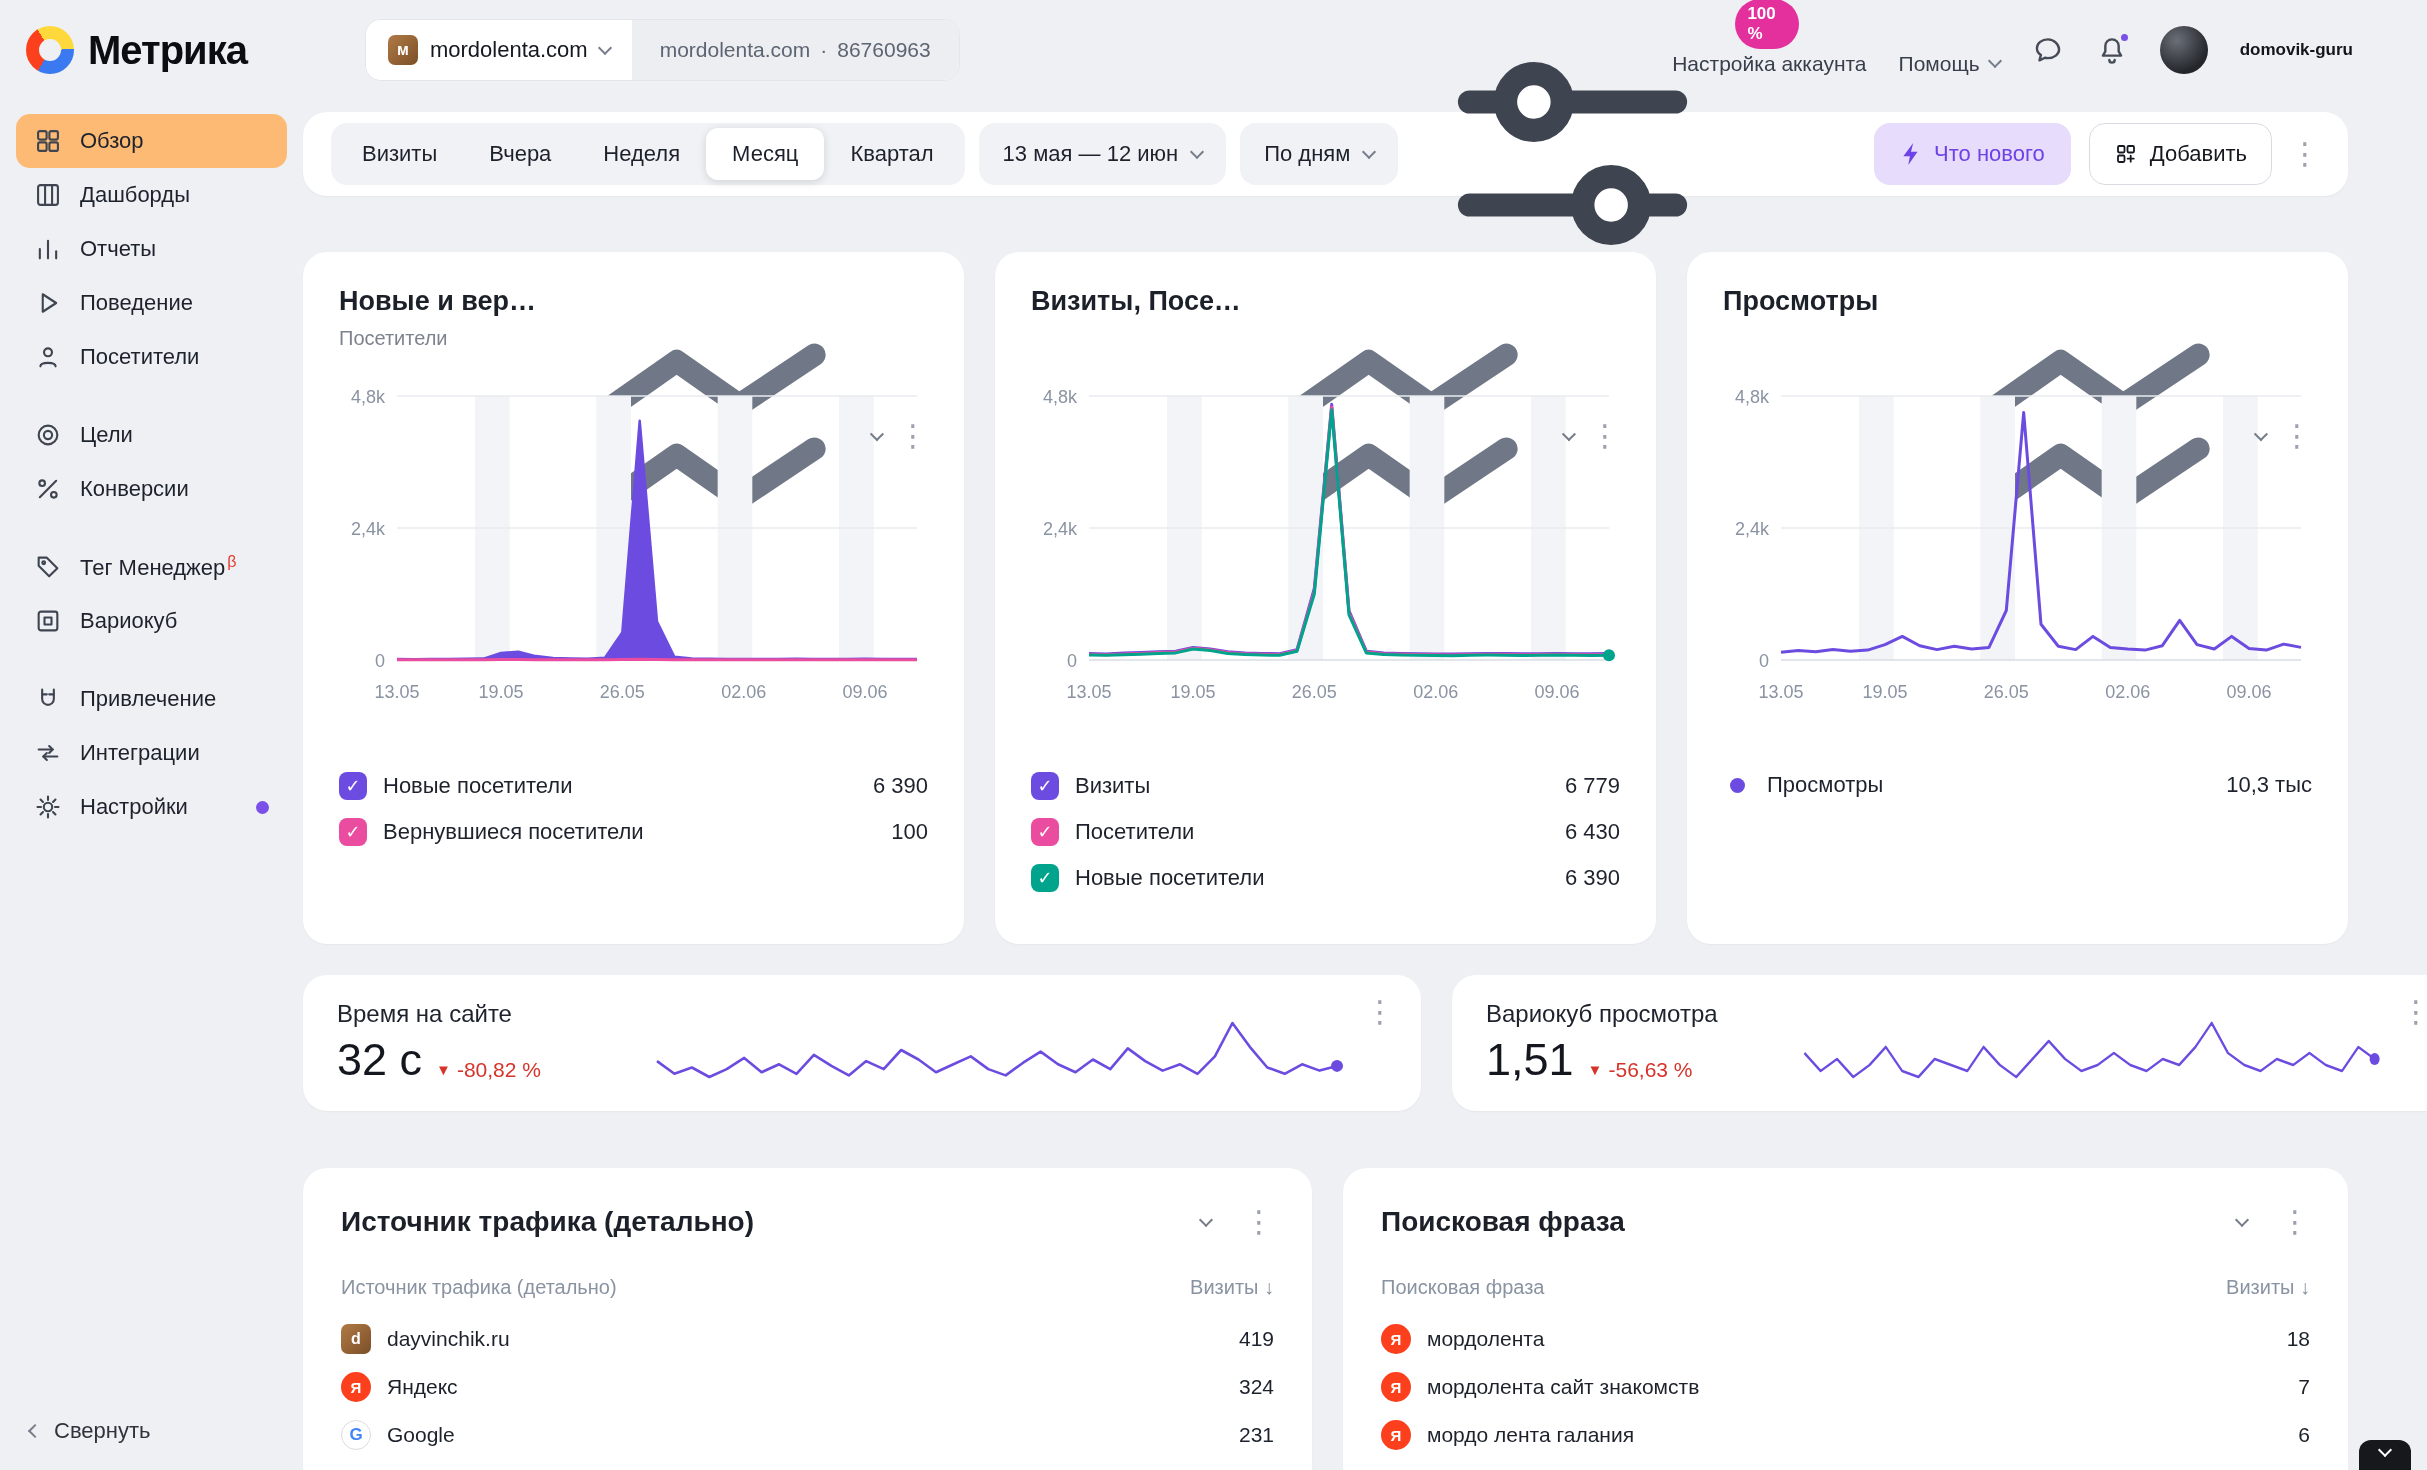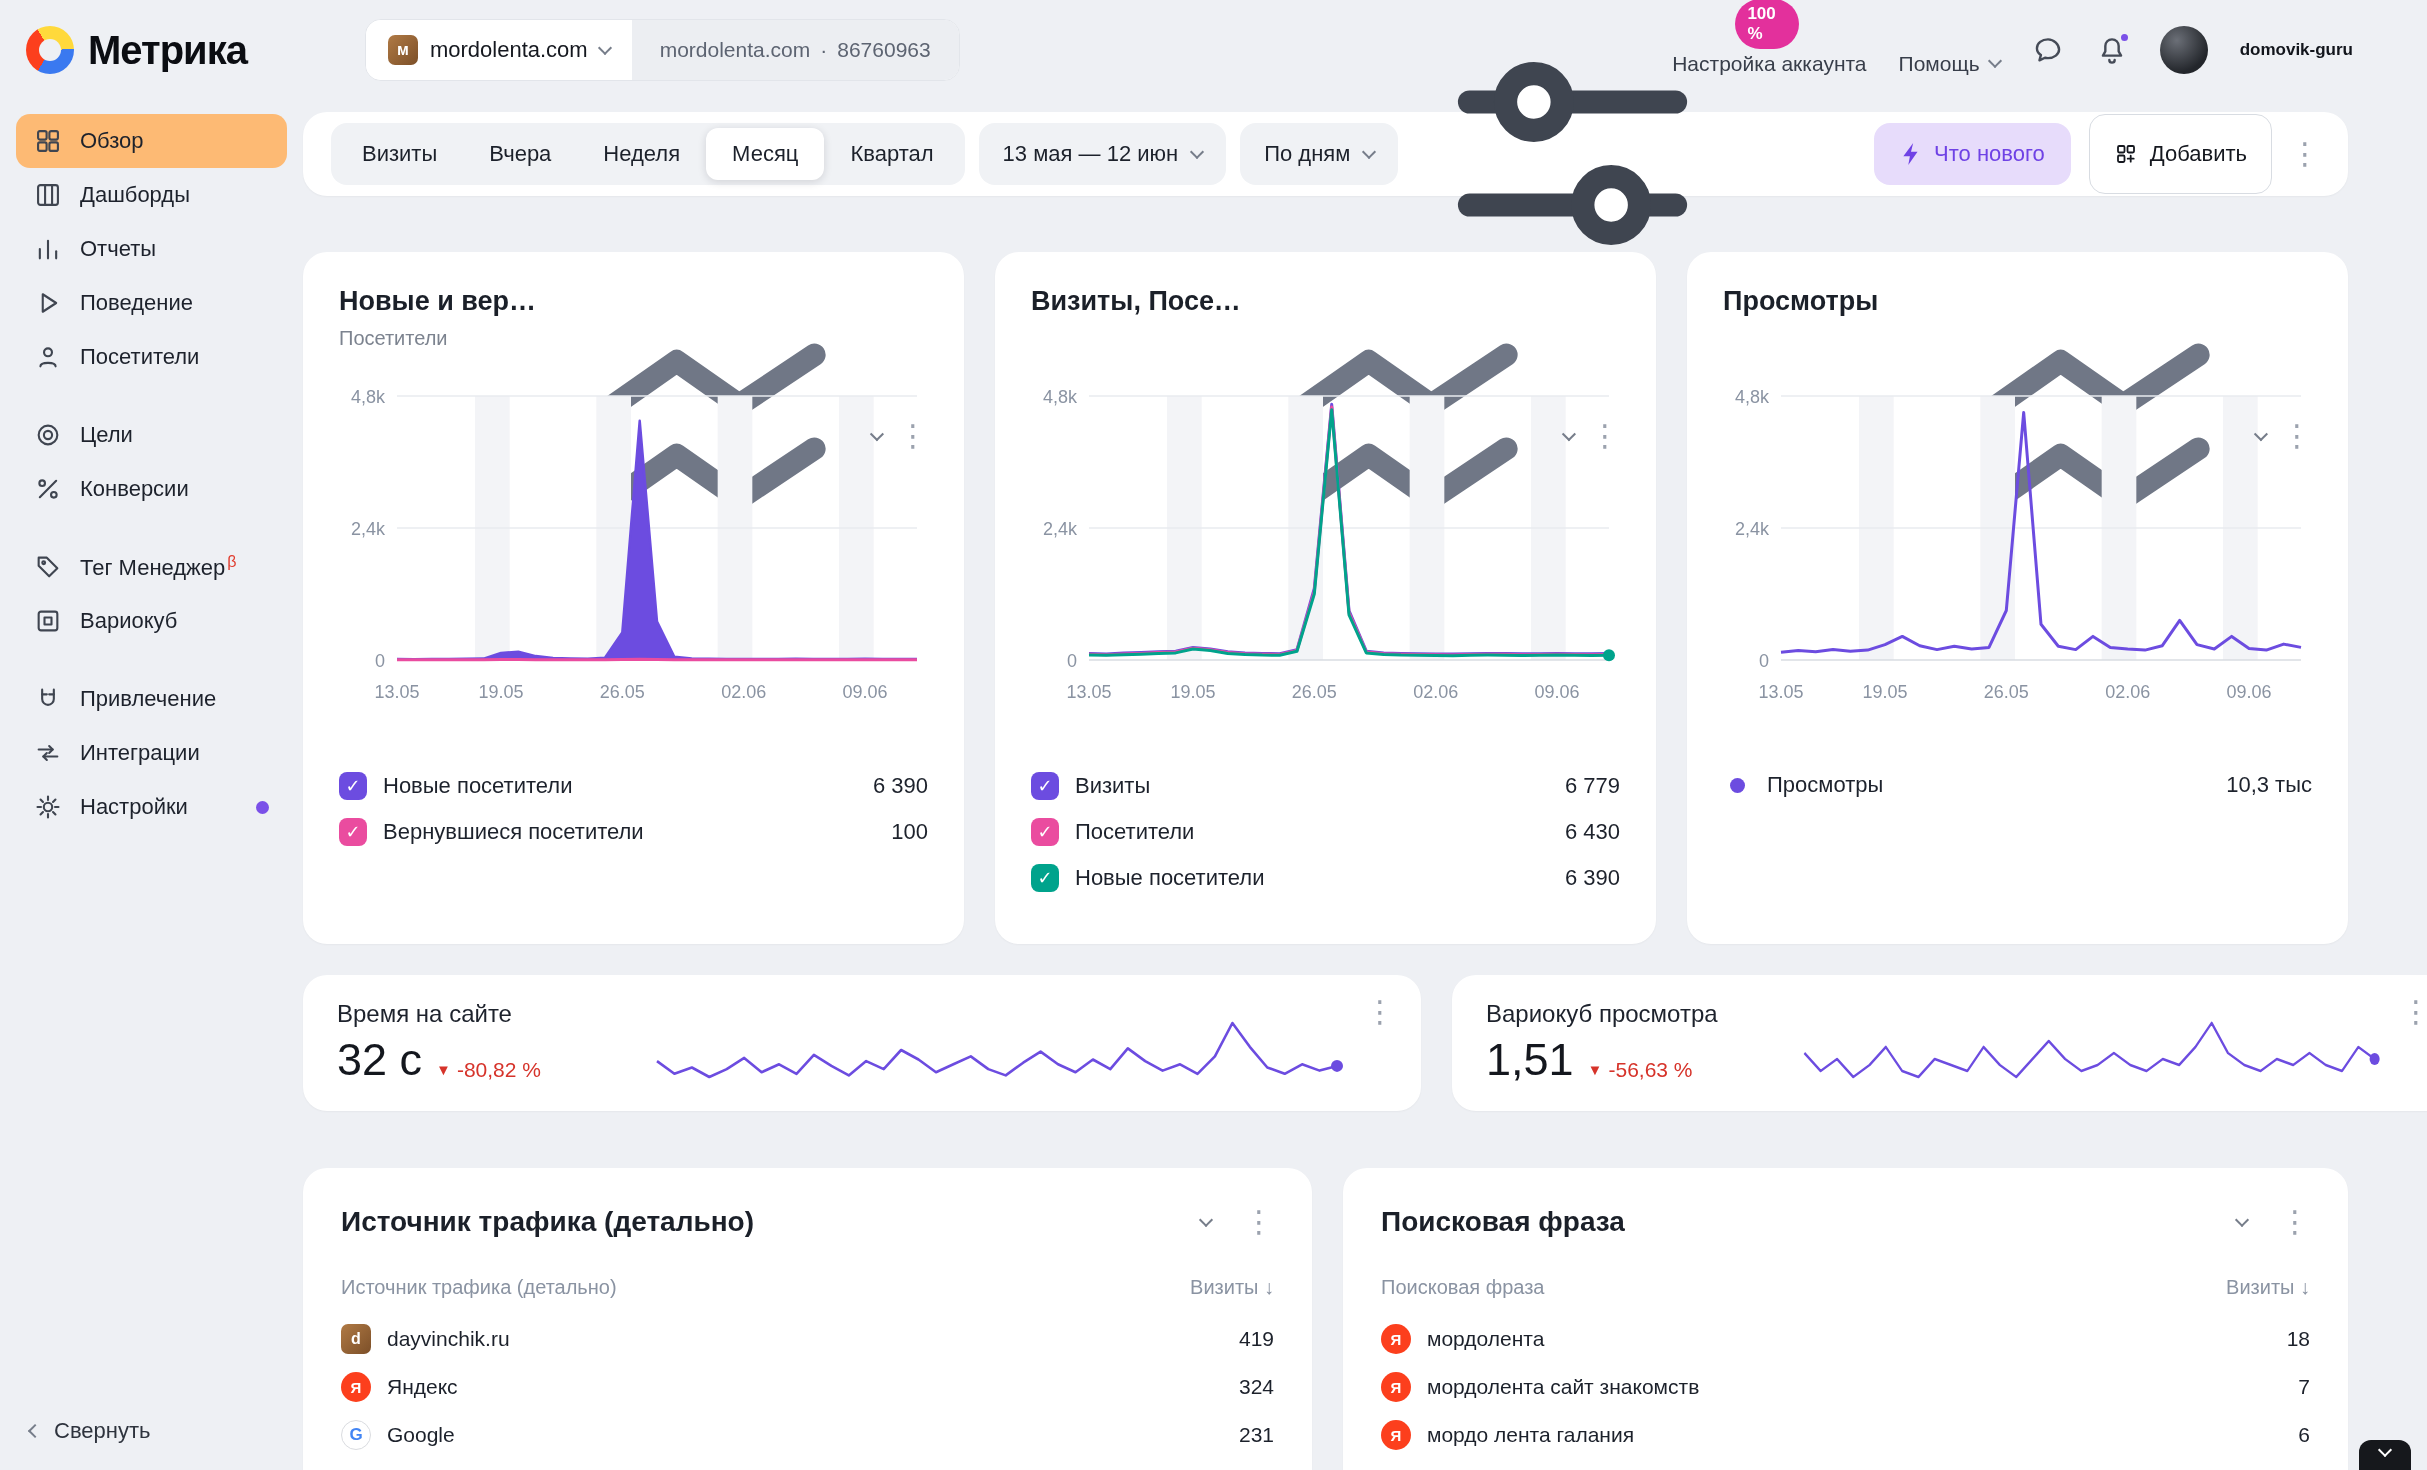--- a/index.html
+++ b/index.html
@@ -47,21 +47,21 @@
   .toolbar { margin-top:12px; height:84px; display:flex; align-items:center; padding:0 28px; gap:14px; }
   .tab-group { background:#f0f2f5; border-radius:16px; padding:5px; display:flex; }
   .tab { padding:0 26px; height:52px; line-height:52px; font-size:22px; color:#1c212b; border-radius:12px; cursor:pointer; white-space:nowrap; }
   .tab.active { background:#fff; box-shadow:0 2px 8px rgba(20,24,34,.14); font-weight:500; }
   .pill { background:#f0f2f5; border-radius:16px; height:62px; display:flex; align-items:center; gap:14px; padding:0 24px; font-size:22px; color:#1c212b; cursor:pointer; white-space:nowrap; }
   .sampling { display:flex; align-items:flex-start; gap:8px; margin-left:6px; cursor:pointer; }
   .sampling svg { width:30px; height:30px; color:#3f4550; }
   .badge-100 { background:#e3309c; color:#fff; font-size:17px; font-weight:700; border-radius:999px; padding:5px 12px; }
   .toolbar-right { margin-left:auto; display:flex; align-items:center; gap:18px; }
   .btn-new { background:#e7dcfb; color:#6f42e5; height:62px; border-radius:16px; padding:0 26px; font-size:22px; font-weight:500; display:flex; align-items:center; gap:12px; cursor:pointer; }
-  .btn-add { background:#fff; border:1px solid #d8dce2; color:#15181f; height:80px; border-radius:16px; padding:0 24px; font-size:22px; display:flex; align-items:center; gap:12px; cursor:pointer; }
+  .btn-add { background:#fff; border:1px solid #d8dce2; color:#15181f; height:62px; border-radius:16px; padding:0 24px; font-size:22px; display:flex; align-items:center; gap:12px; cursor:pointer; }
   .kebab { font-size:30px; color:#9ba2ae; line-height:1; cursor:pointer; user-select:none; }
   
   .charts-row { display:flex; gap:31px; margin-top:56px; }
   .chart-card { width:661px; height:692px; padding:34px 36px; position:relative; }
   .card-head { display:flex; align-items:flex-start; height:92px; }
   .card-title { font-size:27px; font-weight:600; color:#1b2029; white-space:nowrap; overflow:hidden; text-overflow:ellipsis; flex:1; padding-right:14px; }
   .card-sub { font-size:20px; color:#7c838f; margin-top:10px; }
   .head-ctl { display:flex; align-items:center; gap:16px; color:#707786; }
   .layers-ctl { display:flex; align-items:center; gap:8px; cursor:pointer; }
   .layers-ctl svg { width:30px; height:30px; }

